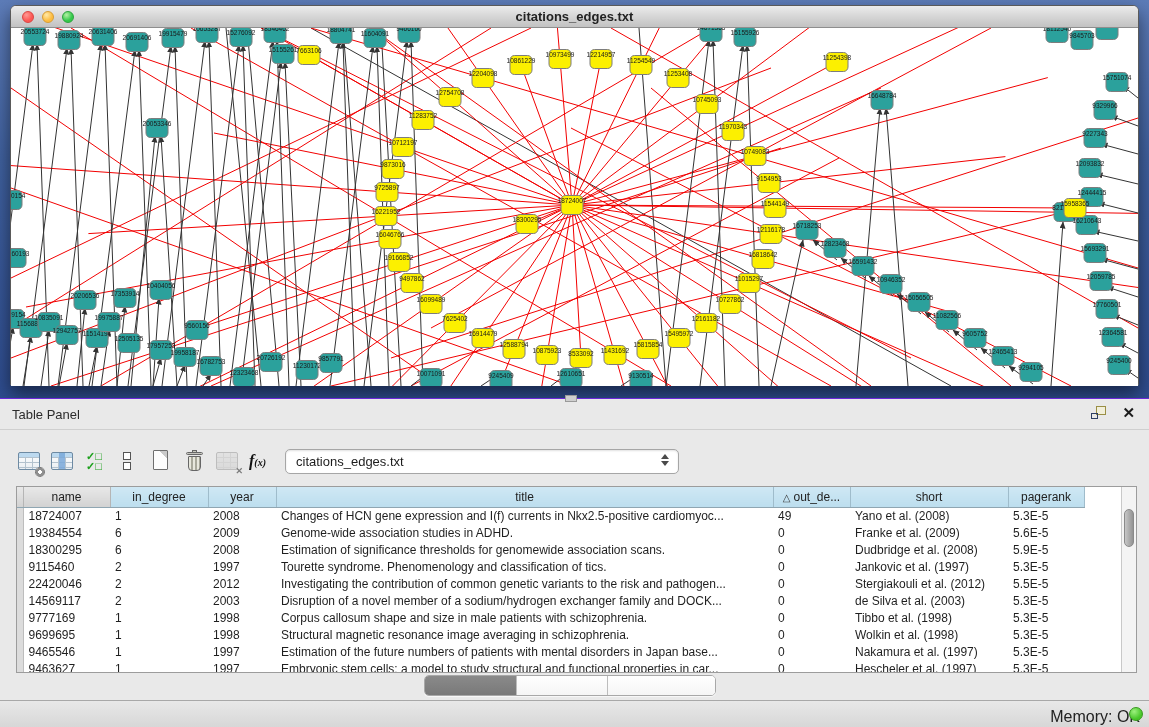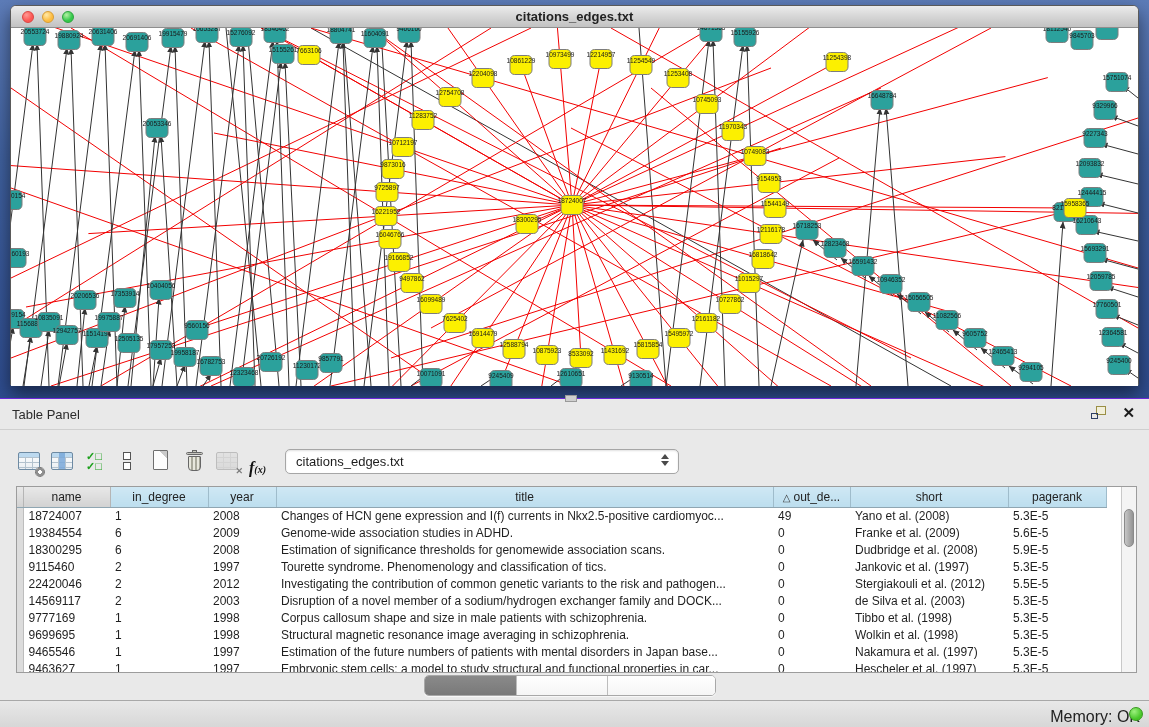--- a/index.html
+++ b/index.html
@@ -63,21 +63,21 @@
   .trash .lid { position:absolute; left:0; top:2px; width:17px; height:3px; background:linear-gradient(#eee,#9a9a8c); border:1px solid #666; border-radius:2px; }
   .trash .knob{ position:absolute; left:6px; top:0; width:5px; height:3px; background:#c9c9bd; border:1px solid #666; }
   .trash .body{ position:absolute; left:2px; top:6px; width:13px; height:15px; border:1px solid #666;
     border-radius:1px 1px 4px 4px;
     background:repeating-linear-gradient(to right,#e7e7dc 0 2px,#a8a89a 2px 4px); }
   .tb-btn.disabled .ic-grid { filter:grayscale(1); opacity:.55; border-color:#9a9a9a;
     background:repeating-linear-gradient(to right,transparent 0 6px,#c2c2c2 6px 7px),
       repeating-linear-gradient(to bottom,transparent 0 4px,#c2c2c2 4px 5px),
       linear-gradient(#dcdcdc,#cfcfcf); }
   .xbadge { position:absolute; right:-2px; bottom:-1px; font-size:9px; color:#7d7d7d; font-weight:bold; }
-  .fx { position:absolute; left:0px; top:10px; font-family:"Liberation Serif",serif; font-style:italic;
+  .fx { position:absolute; left:0px; top:3px; font-family:"Liberation Serif",serif; font-style:italic;
     font-weight:bold; font-size:16px; color:#111; }
   .fx small { font-size:10px; }
 
   .combo { position:absolute; left:285px; top:50px; width:394px; height:25px; background:#fff;
     border:1px solid #a6a6a6; border-radius:5px; box-shadow:inset 0 1px 2px rgba(0,0,0,.12);
     font-size:13px; color:#1c1c1c; line-height:23px; padding-left:10px; }
   .combo .spin { position:absolute; right:9px; top:4px; }
   .combo .spin div { width:0; height:0; border-left:4px solid transparent; border-right:4px solid transparent; }
   .combo .up   { border-bottom:5px solid #4a4a4a; margin-bottom:2px; }
   .combo .down { border-top:5px solid #4a4a4a; }
@@ -575,21 +575,21 @@
     <table class="grid" id="grid">
       <thead>
           <tr id="gridhead">
             <th class="gutter" style="width: 6px;"></th>
             <th class="namecol" style="width: 87px;"><span>name</span></th>
             <th style="width: 98px;"><span>in_degree</span></th>
             <th style="width: 68px;"><span>year</span></th>
             <th style="width: 497px;"><span>title</span></th>
             <th style="width: 77px;"><span class="sortglyph">△</span><span>out_de...</span></th>
             <th style="width: 158px;"><span>short</span></th>
-            <th style="width: 98px;"><span>pagerank</span></th>
+            <th style="width: 76px;"><span>pagerank</span></th>
           </tr>
         </thead>
       <tbody id="gridbody">
           <tr>
             <td class="gutter"></td>
             <td>18724007</td>
             <td>1</td>
             <td>2008</td>
             <td>Changes of HCN gene expression and I(f) currents in Nkx2.5-positive cardiomyoc...</td>
             <td>49</td>

